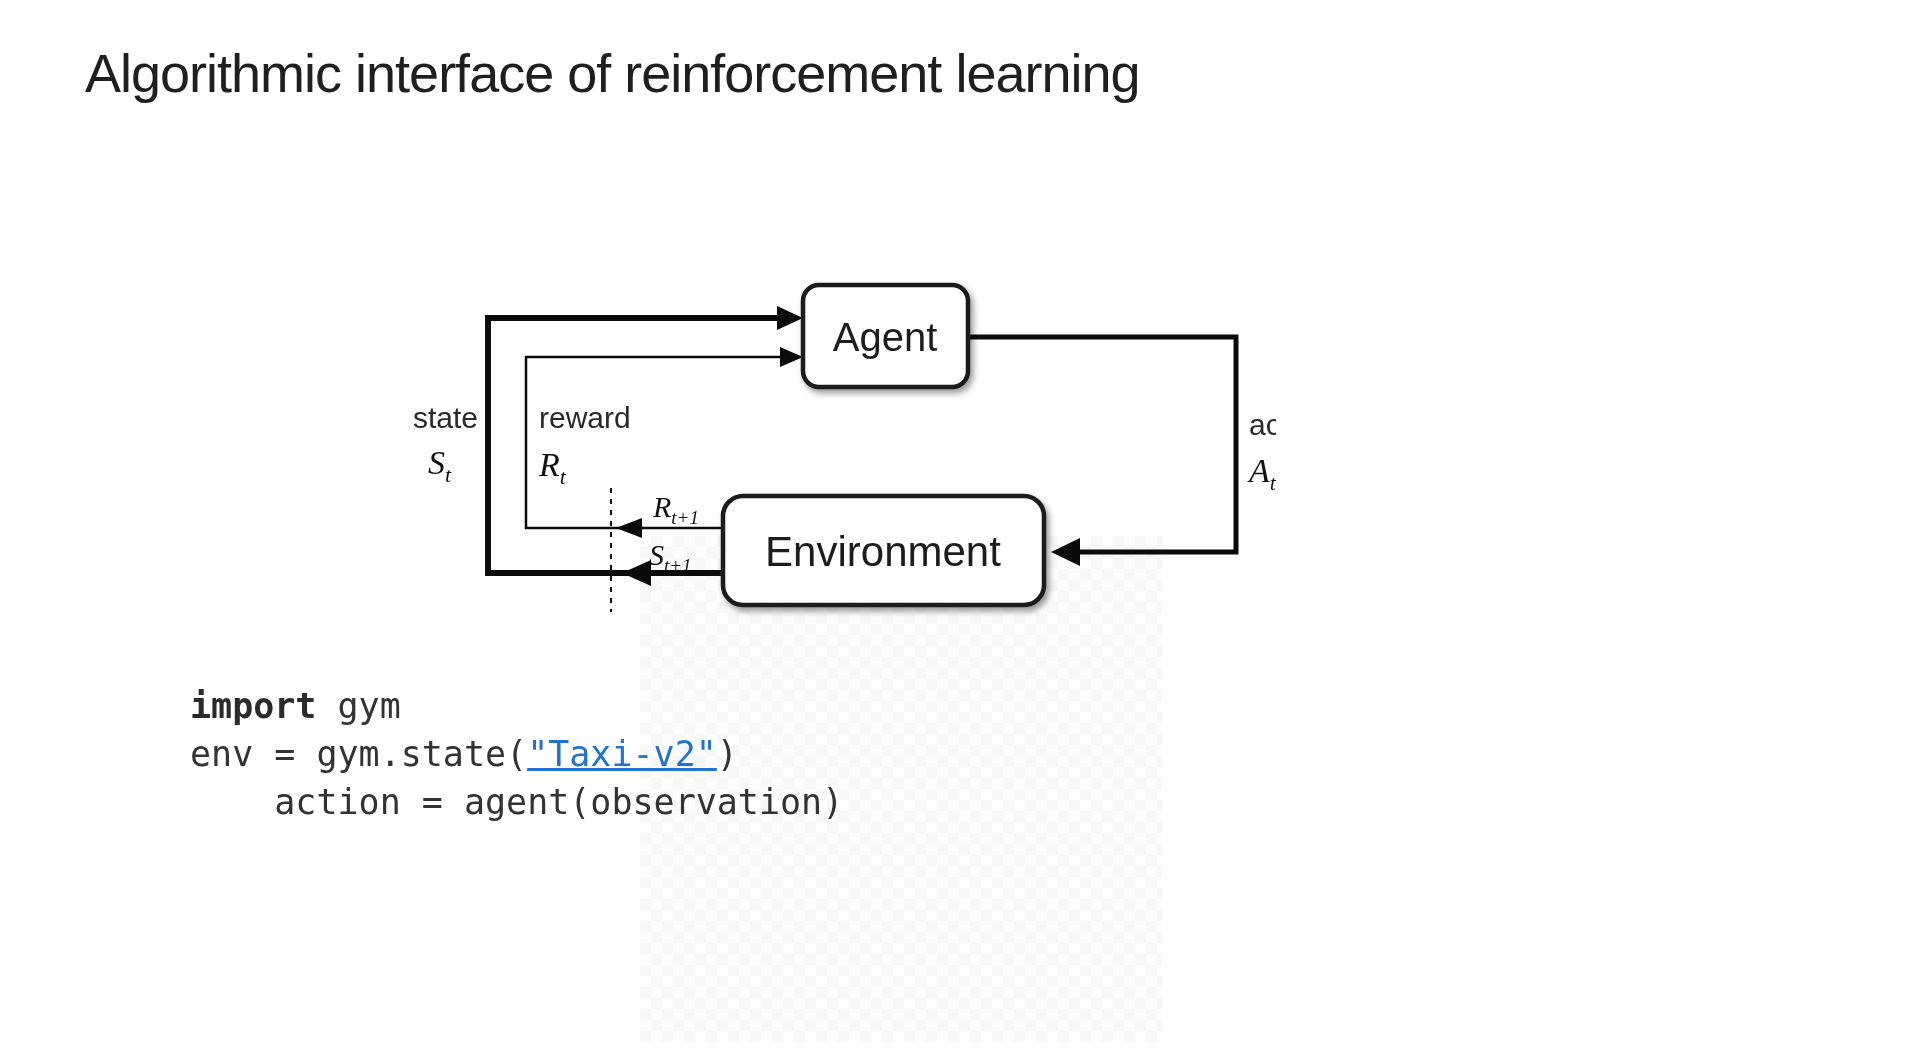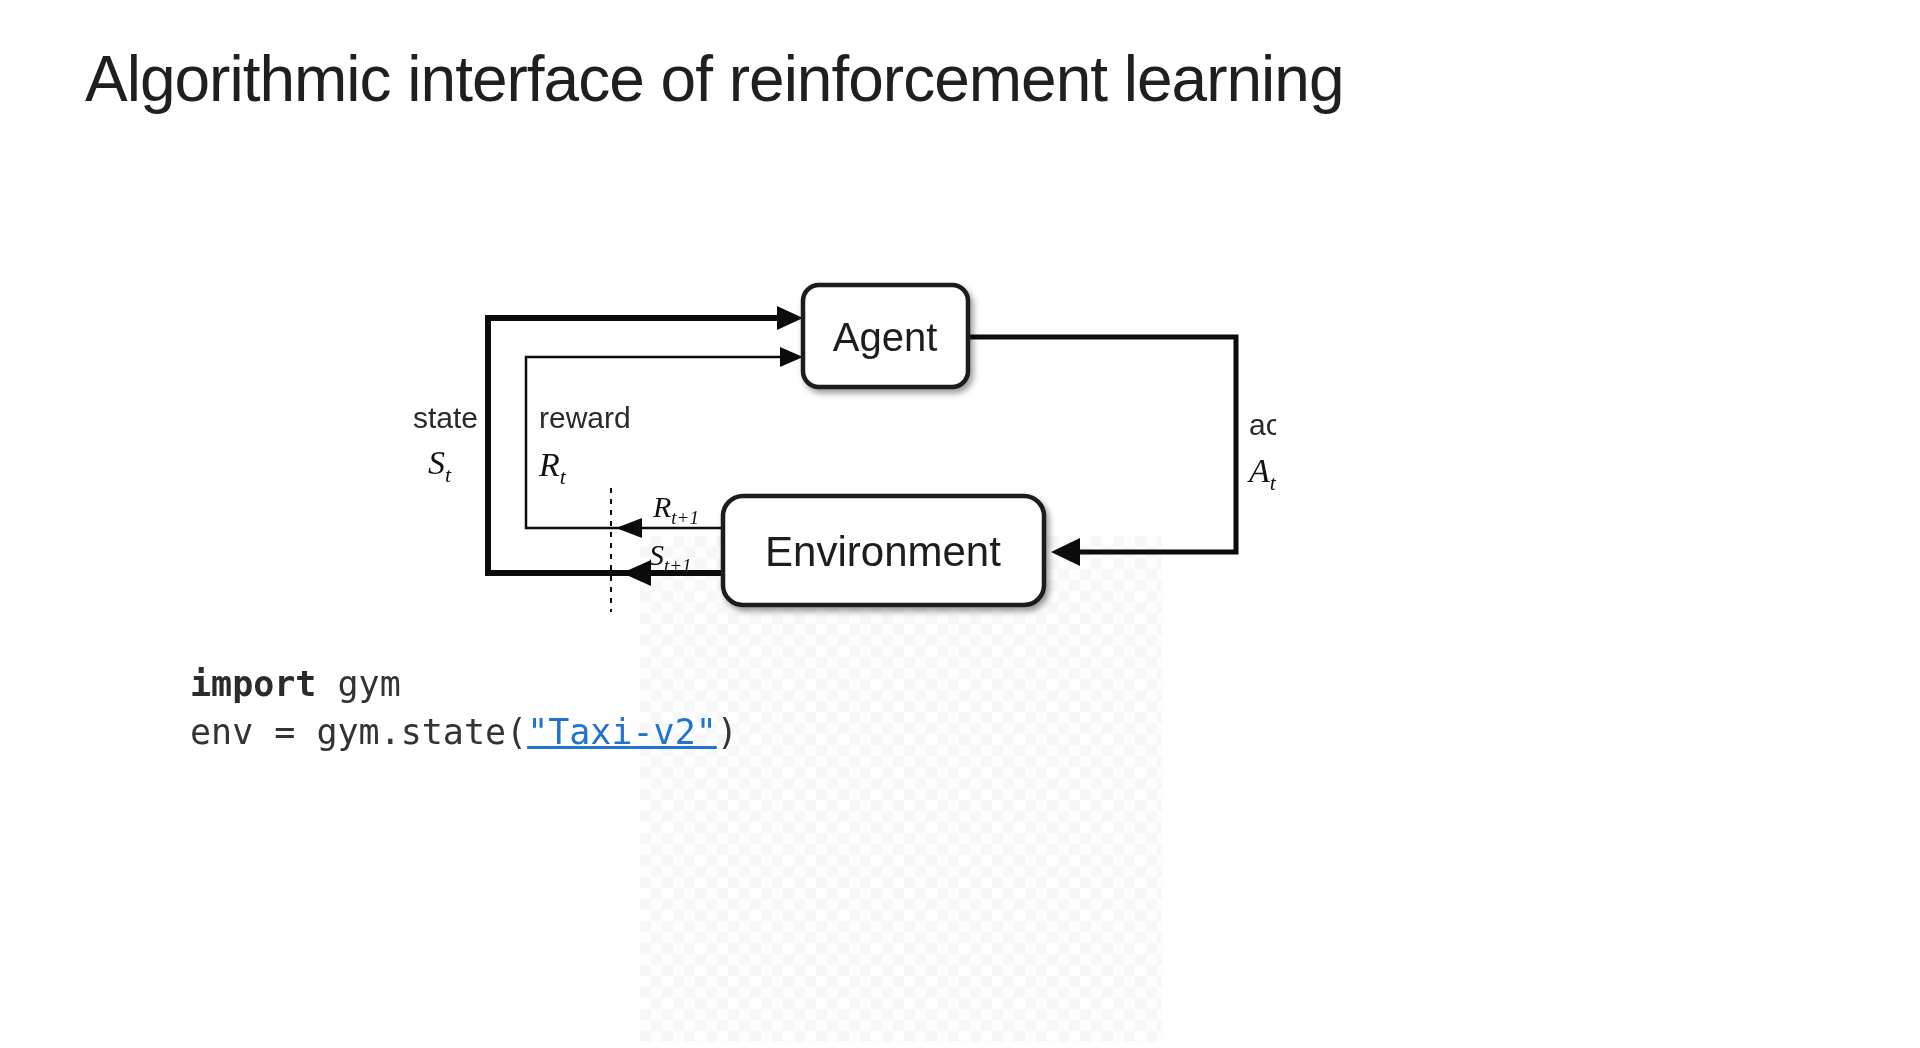--- a/index.html
+++ b/index.html
@@ -3,21 +3,21 @@
 <meta charset="utf-8">
 <style>
   html,body{margin:0;padding:0;}
   body{
     width:1920px;height:1048px;position:relative;overflow:hidden;
     background:#ffffff;font-family:"Liberation Sans",sans-serif;
   }
   
   .slide-title{
     position:absolute;left:85px;top:42px;
-    font-size:64px;font-weight:300;letter-spacing:-1px;
+    font-size:54px;font-weight:300;letter-spacing:-1px;
     color:#1f1f1f;white-space:nowrap;
   }
   
   .checkerboard{
     position:absolute;left:640px;top:536px;width:522px;height:506px;
     opacity:.55;
     background-image:
       linear-gradient(45deg,#f2f2f2 25%,transparent 25%,transparent 75%,#f2f2f2 75%),
       linear-gradient(45deg,#f2f2f2 25%,#fdfdfd 25%,#fdfdfd 75%,#f2f2f2 75%);
     background-size:22px 22px;
@@ -30,21 +30,21 @@
   .fighead{fill:#0b0b0b;stroke:none;}
   .figbox{fill:#ffffff;stroke:#1a1a1a;stroke-width:4.5;}
   .boxtext{font-family:"Liberation Sans",sans-serif;fill:#1d1d1d;text-anchor:middle;}
   .lbl{font-family:"Liberation Sans",sans-serif;font-size:30px;fill:#2a2a2a;}
   .math{font-family:"Liberation Serif",serif;font-style:italic;font-size:34px;fill:#111;}
   .math .sub{font-size:22px;}
   .mathsm{font-family:"Liberation Serif",serif;font-style:italic;font-size:30px;fill:#111;}
   .mathsm .sub{font-size:19px;}
   
   .code-block{
-    position:absolute;left:190px;top:660px;
+    position:absolute;left:190px;top:682px;
     font-family:"DejaVu Sans Mono","Liberation Mono",monospace;
     font-size:35px;line-height:48px;color:#333333;
   }
   .code-line{white-space:pre;}
   .code-line span{white-space:pre;}
   .kw{font-weight:bold;color:#2b2b2b;}
   .num{color:#17878a;}
   .lnk{color:#2273d1;text-decoration:underline;text-decoration-color:#2273d1;cursor:pointer;}
 </style>
 </head>
@@ -91,13 +91,14 @@
     <text class="mathsm" x="273" y="295"><tspan>S</tspan><tspan class="sub" dy="7">t+1</tspan></text>
 
     <text class="lbl" x="873" y="165">action</text>
     <text class="math" x="873" y="212"><tspan>A</tspan><tspan class="sub" dy="8">t</tspan></text>
   </svg>
 </div>
 
 <div class="code-block">
   <div class="code-line"><span class="kw">import</span><span> gym</span></div>
   <div class="code-line"><span>env = gym.state(</span><span class="lnk">"Taxi-v2"</span><span>)</span></div>
+  <div class="code-line"><span>    action = agent(observation)</span></div>
 </div>
 
 </body></html>

